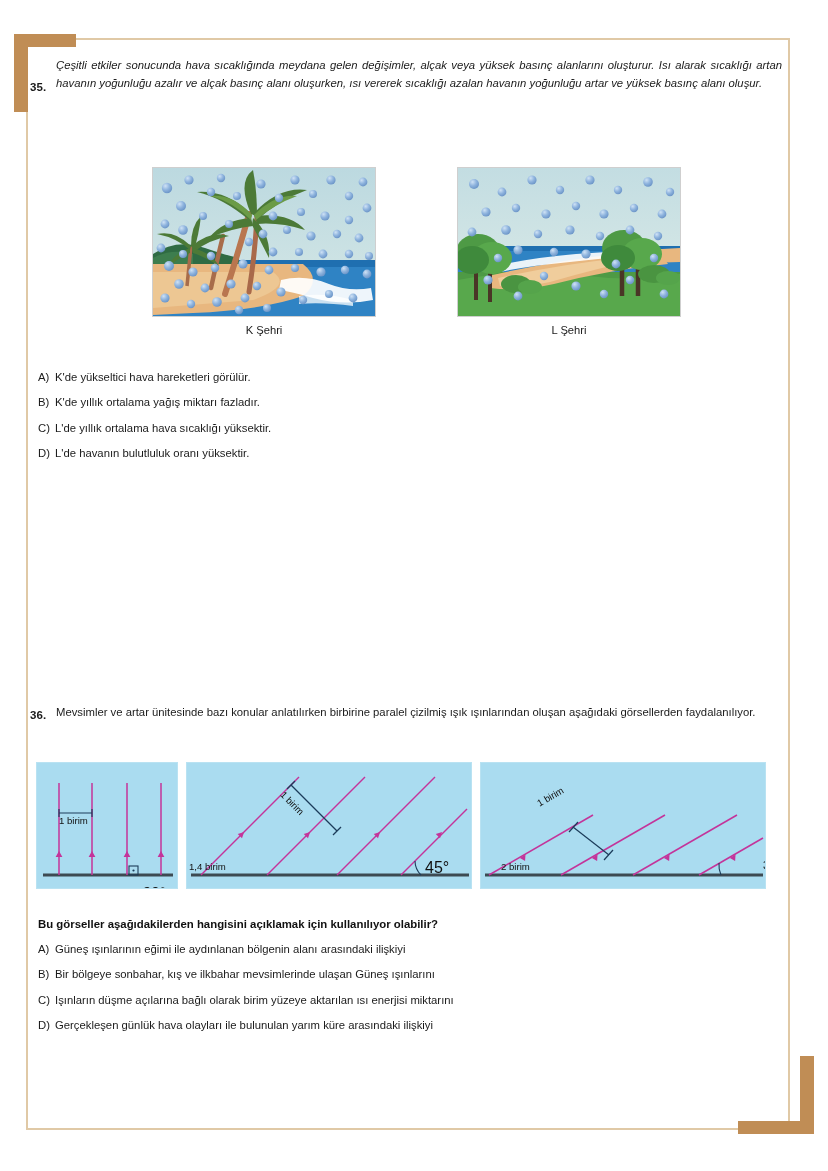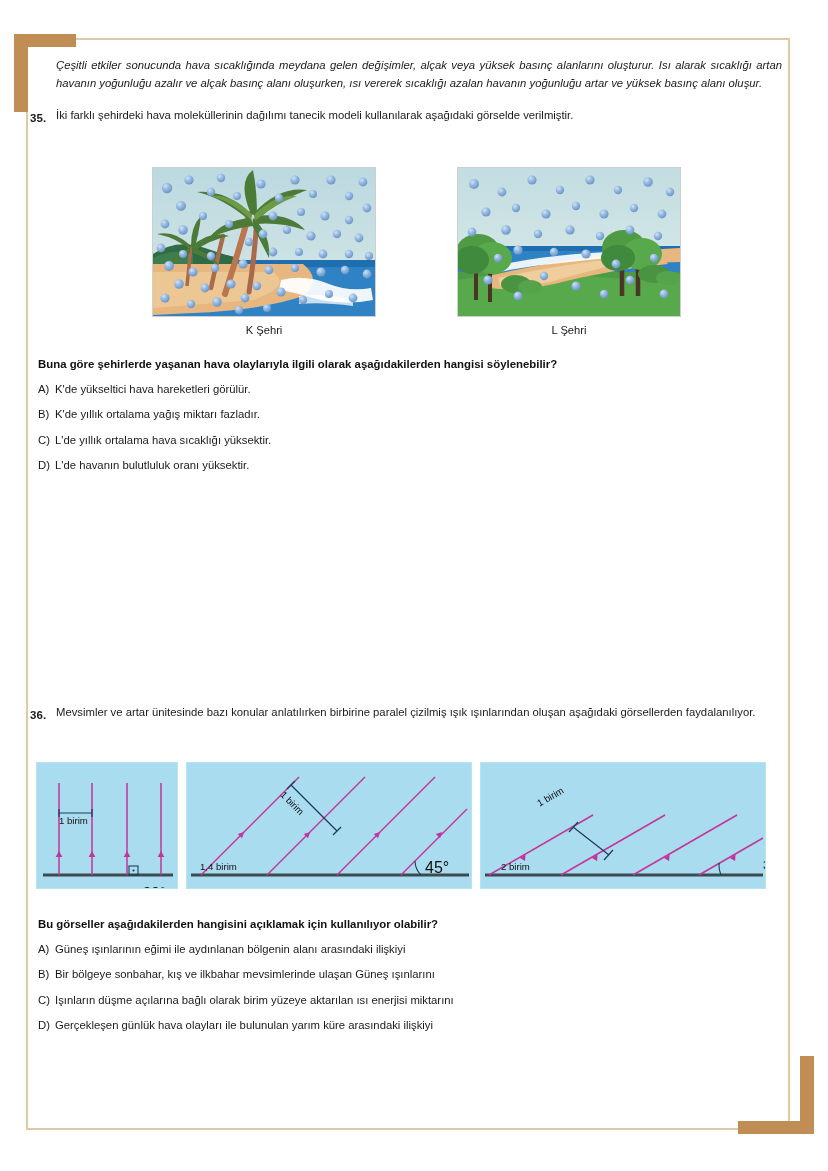--- a/index.html
+++ b/index.html
@@ -112,21 +112,20 @@
   <div class="corner-tl"></div>
   <div class="corner-tl-arm"></div>
   <div class="corner-br"></div>
   <div class="corner-br-arm"></div>
 
   <div class="question" style="top:56px;">
     <div class="q-head">
       <div class="q-num">35.</div>
       <div class="q-body">
         <div class="q-stem italic">Çeşitli etkiler sonucunda hava sıcaklığında meydana gelen değişimler, alçak veya yüksek basınç alanlarını oluşturur. Isı alarak sıcaklığı artan havanın yoğunluğu azalır ve alçak basınç alanı oluşurken, ısı vererek sıcaklığı azalan havanın yoğunluğu artar ve yüksek basınç alanı oluşur.</div>
-        <div class="q-sub">İki farklı şehirdeki hava moleküllerinin dağılımı tanecik modeli kullanılarak aşağıdaki görselde verilmiştir.</div>
       </div>
     </div>
   </div>
 
   <div class="scene-wrap" style="left:457px; top:167px;">
     <div class="scene">
       <svg width="222" height="148" viewBox="0 0 222 148" xmlns="http://www.w3.org/2000/svg">
         <defs>
           <linearGradient id="skyL" x1="0" y1="0" x2="0" y2="1">
             <stop offset="0%" stop-color="#c3dde2"></stop>
@@ -326,21 +325,20 @@
           <circle cx="114" cy="140" r="4" fill="url(#molK)"></circle>
           <circle cx="58" cy="88" r="4.2" fill="url(#molK)"></circle>
           <circle cx="30" cy="86" r="4" fill="url(#molK)"></circle>
         </g>
       </svg>
     </div>
     <div class="scene-cap">K Şehri</div>
   </div>
 
   <div class="question" style="top:358px;">
-    <div class="q-prompt">Buna göre şehirlerde yaşanan hava olaylarıyla ilgili olarak aşağıdakilerden hangisi söylenebilir?</div>
     <div class="options">
       <div class="option">
         <span class="opt-letter">A)</span>
         <span>K'de yükseltici hava hareketleri görülür.</span>
       </div>
       <div class="option">
         <span class="opt-letter">B)</span>
         <span>K'de yıllık ortalama yağış miktarı fazladır.</span>
       </div>
       <div class="option">
@@ -408,21 +406,21 @@
           <path d="M250 74 l6 0 l-3 -6 Z" transform="rotate(45 253 71)"></path>
         </g>
 
         <line x1="104" y1="22" x2="150" y2="68" stroke="#1c3c5a" stroke-width="1.2"></line>
         <line x1="100" y1="26" x2="108" y2="18" stroke="#1c3c5a" stroke-width="1.2"></line>
         <line x1="146" y1="72" x2="154" y2="64" stroke="#1c3c5a" stroke-width="1.2"></line>
 
         <path d="M234 112 A 20 20 0 0 1 228 98" fill="none" stroke="#1c3c5a" stroke-width="1.1"></path>
       </svg>
       <div class="ray-label" style="left:99px; top:26px; transform:rotate(45deg); transform-origin:left top;">1 birim</div>
-      <div class="ray-label" style="left:13px; top:98px;text-align:right;">1,4 birim</div>
+      <div class="ray-label" style="left:2px; top:98px;text-align:right;">1,4 birim</div>
       <div class="ray-label" style="left:238px; top:96px; font-size:16px;">45°</div>
     </div>
 
     <div class="ray-panel panel-3">
       <svg width="284" height="125" viewBox="0 0 284 125" xmlns="http://www.w3.org/2000/svg">
         <line x1="4" y1="112" x2="282" y2="112" stroke="#3d4a52" stroke-width="3.2"></line>
         <g stroke="#c4349a" stroke-width="1.5">
           <line x1="8" y1="112" x2="112" y2="52"></line>
           <line x1="80" y1="112" x2="184" y2="52"></line>
           <line x1="152" y1="112" x2="256" y2="52"></line>

